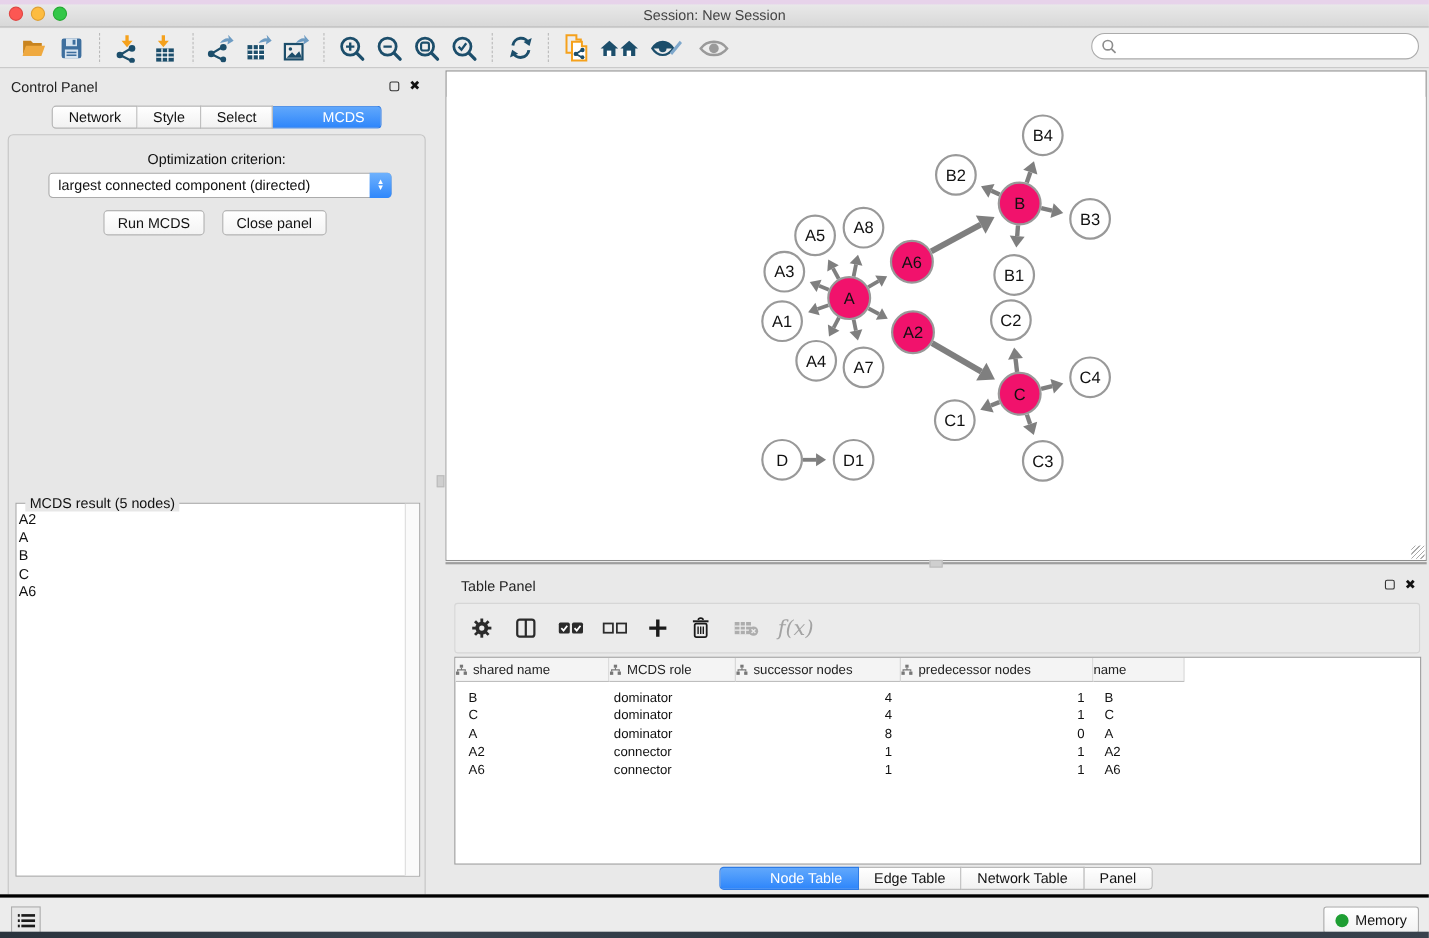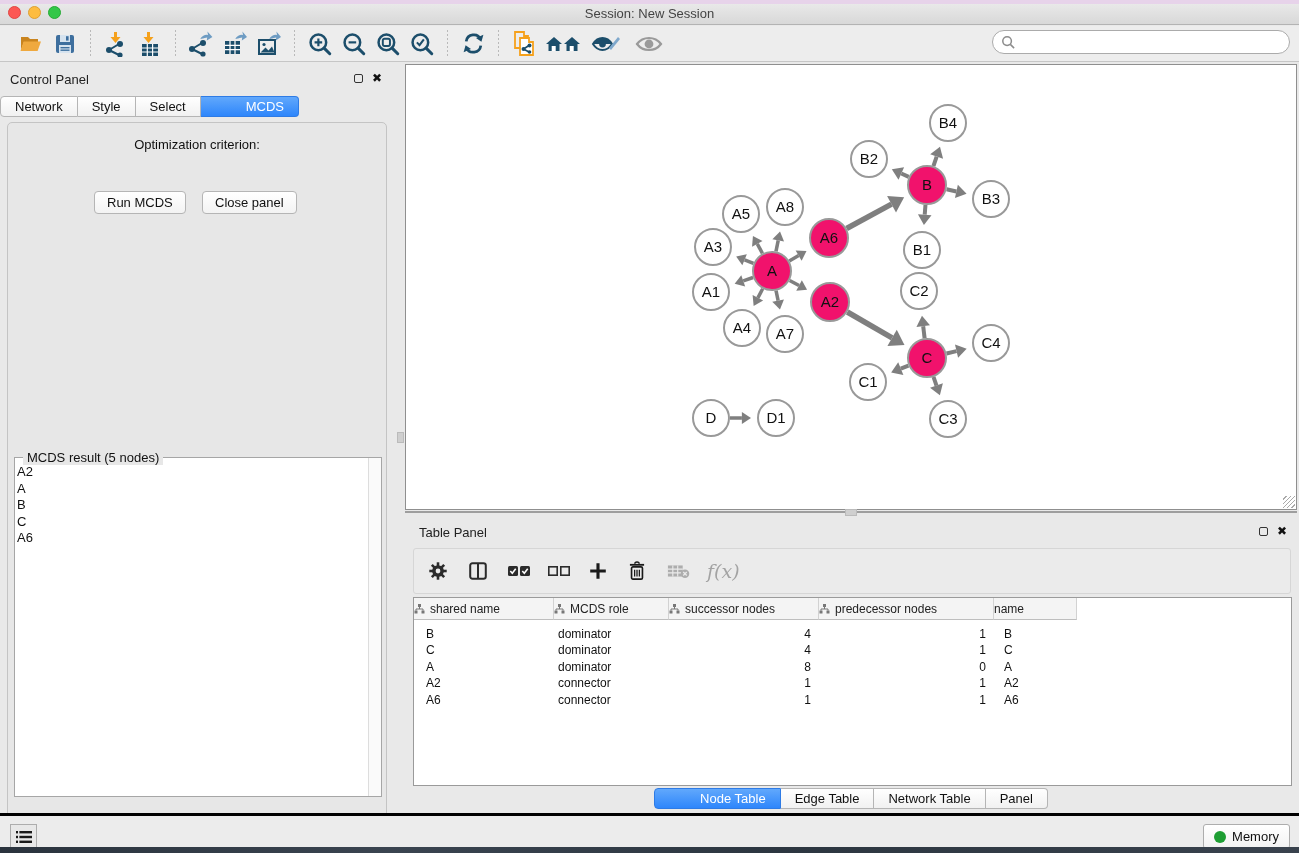--- a/index.html
+++ b/index.html
@@ -27,21 +27,21 @@
     border:1px solid #ABABAB; border-radius:13px; display:flex; align-items:center; padding-left:8px; }
 
   
   .panel-header { position:absolute; font-size:13px; color:#222; }
   .hdr-icons { position:absolute; display:flex; gap:9px; align-items:center; }
   .float-ic { width:9px; height:9px; border:1.6px solid #333; border-radius:2px; display:inline-block; }
   .close-ic { font-size:12px; font-weight:bold; color:#111; line-height:10px; }
 
   
   .control-panel { position:absolute; left:0; top:64px; width:394px; height:747px; }
-  .cp-tabs { position:absolute; left:0; top:32px; width:100%; display:flex; justify-content:flex-start; }
+  .cp-tabs { position:absolute; left:0; top:32px; width:100%; display:flex; justify-content:center; }
   .seg { display:flex; }
   .seg-tab { height:21px; padding:0 14px; font-size:13px; color:#111; background:linear-gradient(#FFFFFF,#F1F1F1);
     border:1px solid #B5B5B5; border-left:none; display:flex; align-items:center; cursor:default; }
   .seg-tab:first-child { border-left:1px solid #B5B5B5; border-radius:4px 0 0 4px; }
   .seg-tab:last-child { border-radius:0 4px 4px 0; }
   .seg-tab.active { background:linear-gradient(#61A8FC,#2E86FB); color:#FFF; border-color:#2E7BE5;padding-left:45px; }
   .cp-body { position:absolute; left:7px; top:58px; width:380px; height:724px; background:#E7E7E7;
     border:1px solid #C4C4C4; border-radius:5px; }
   .opt-label { position:absolute; top:14px; width:100%; text-align:center; font-size:13px; color:#111; }
   .dropdown { position:absolute; left:36px; top:34px; width:312px; height:23px; background:#FFF;
@@ -262,20 +262,27 @@
   <div class="cp-tabs">
     <div class="seg">
         <div class="seg-tab">Network</div>
         <div class="seg-tab">Style</div>
         <div class="seg-tab">Select</div>
         <div class="seg-tab active">MCDS</div>
       </div>
   </div>
   <div class="cp-body">
     <div class="opt-label">Optimization criterion:</div>
+    <div class="dropdown">
+      <span class="val">largest connected component (directed)</span>
+      <span class="stepper">
+          <span>▲</span>
+          <span>▼</span>
+        </span>
+    </div>
     <button class="btn" style="left:86px; top:68px;">Run MCDS</button>
     <button class="btn" style="left:194px; top:68px;">Close panel</button>
     <div class="mcds-box">
       <div class="mcds-legend">MCDS result (5 nodes)</div>
       <div class="mcds-list">
           <div>A2</div>
           <div>A</div>
           <div>B</div>
           <div>C</div>
           <div>A6</div>

